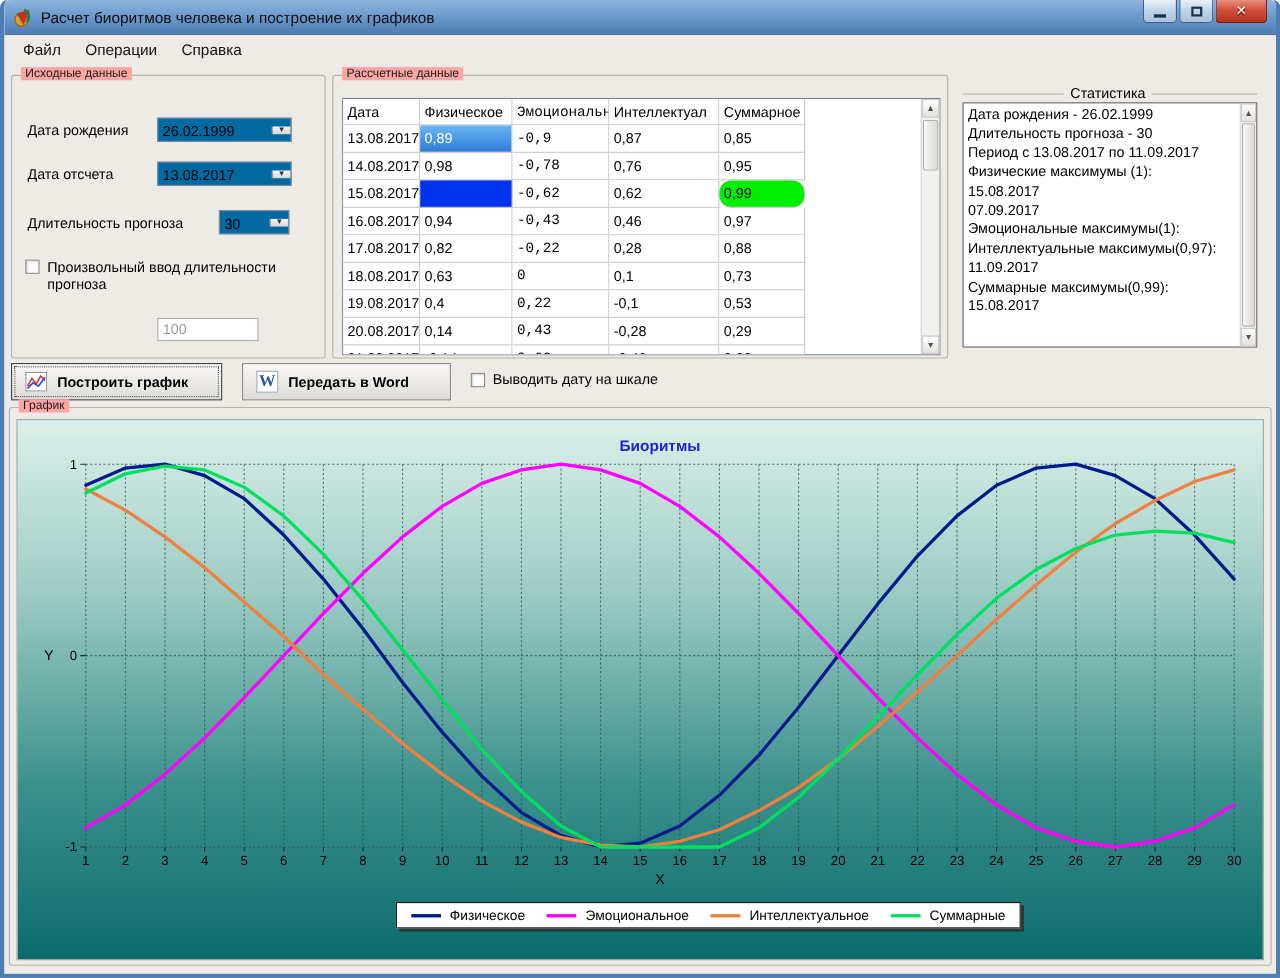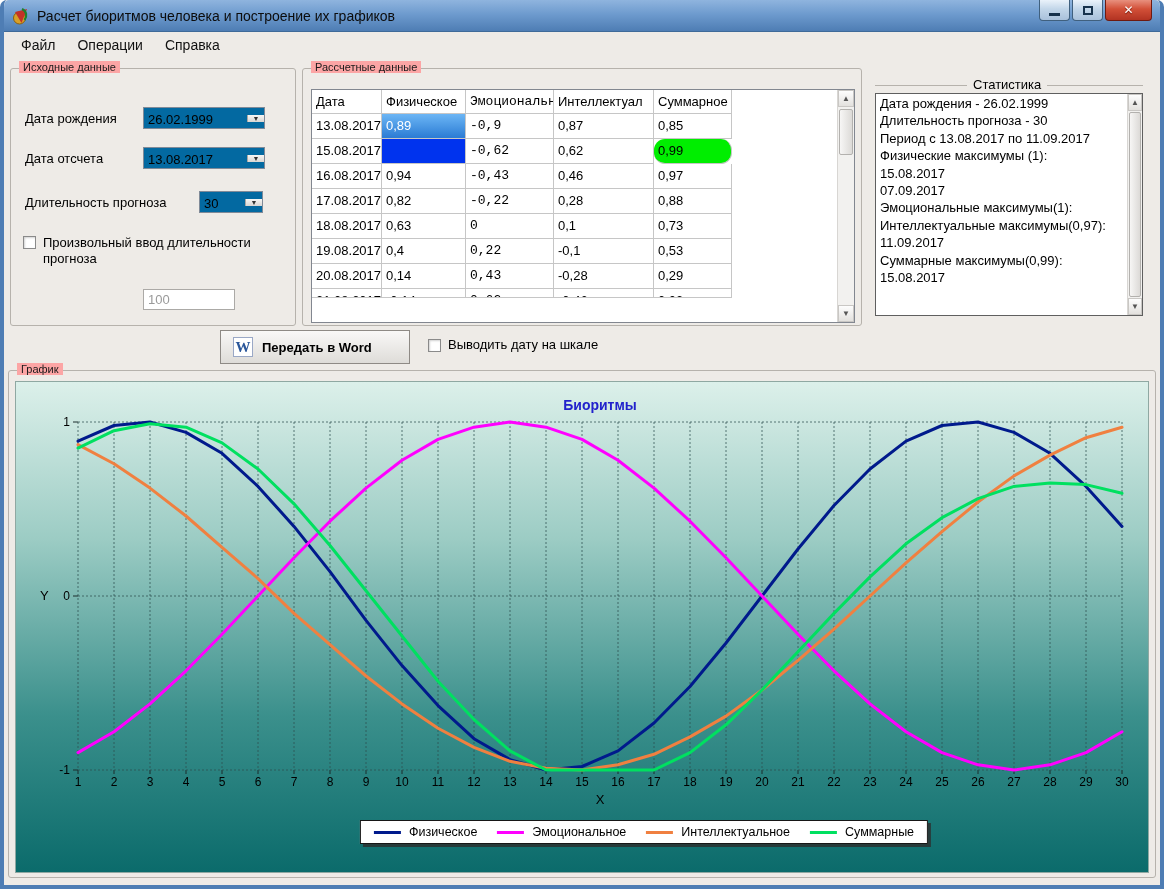--- a/index.html
+++ b/index.html
@@ -153,20 +153,27 @@
             </div>
           <div id="grid-body">
               <div class="grid-row">
                 <div class="grid-cell c0">13.08.2017</div>
                 <div class="grid-cell c1 selected">0,89</div>
                 <div class="grid-cell c2">-0,9</div>
                 <div class="grid-cell c3">0,87</div>
                 <div class="grid-cell c4">0,85</div>
               </div>
               <div class="grid-row">
+                <div class="grid-cell c0">14.08.2017</div>
+                <div class="grid-cell c1">0,98</div>
+                <div class="grid-cell c2">-0,78</div>
+                <div class="grid-cell c3">0,76</div>
+                <div class="grid-cell c4">0,95</div>
+              </div>
+              <div class="grid-row">
                 <div class="grid-cell c0">15.08.2017</div>
                 <div class="grid-cell c1 max-blue"></div>
                 <div class="grid-cell c2">-0,62</div>
                 <div class="grid-cell c3">0,62</div>
                 <div class="grid-cell c4 max-green">0,99</div>
               </div>
               <div class="grid-row">
                 <div class="grid-cell c0">16.08.2017</div>
                 <div class="grid-cell c1">0,94</div>
                 <div class="grid-cell c2">-0,43</div>
@@ -238,20 +245,28 @@
         </div>
       <div class="vscroll thin">
         <div class="sb-btn">▲</div>
         <div class="sb-track">
           <div class="sb-thumb stats-thumb"></div>
         </div>
         <div class="sb-btn">▼</div>
       </div>
     </div>
 
+    <button class="btn btn-plot">
+      <svg width="20" height="18" viewBox="0 0 20 18">
+        <rect x="0.5" y="0.5" width="19" height="17" fill="#fff" stroke="#888"></rect>
+        <polyline points="2,13 6,6 10,11 14,4 18,8" stroke="#E03030" fill="none" stroke-width="1.5"></polyline>
+        <polyline points="2,15 7,10 12,13 18,5" stroke="#3050D0" fill="none" stroke-width="1.5"></polyline>
+      </svg>
+      <span>Построить график</span>
+    </button>
     <button class="btn btn-word">
       <span class="word-icon">W</span>
       <span>Передать в Word</span>
     </button>
     <div class="chk chk-axis">
       <span class="chk-box"></span>
       <span class="chk-label">Выводить дату на шкале</span>
     </div>
 
     <div class="groupbox group-graph">

